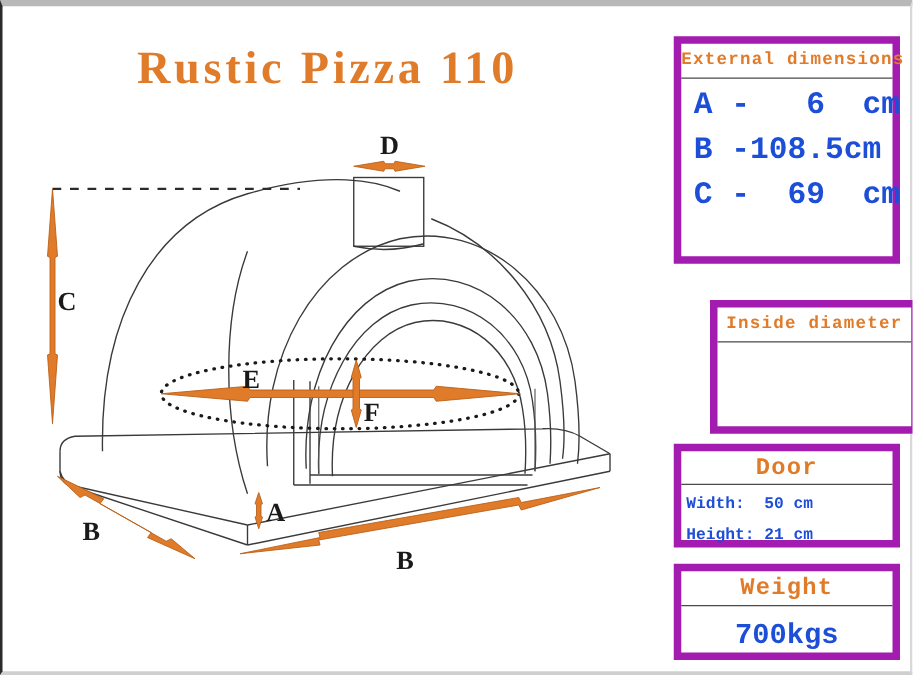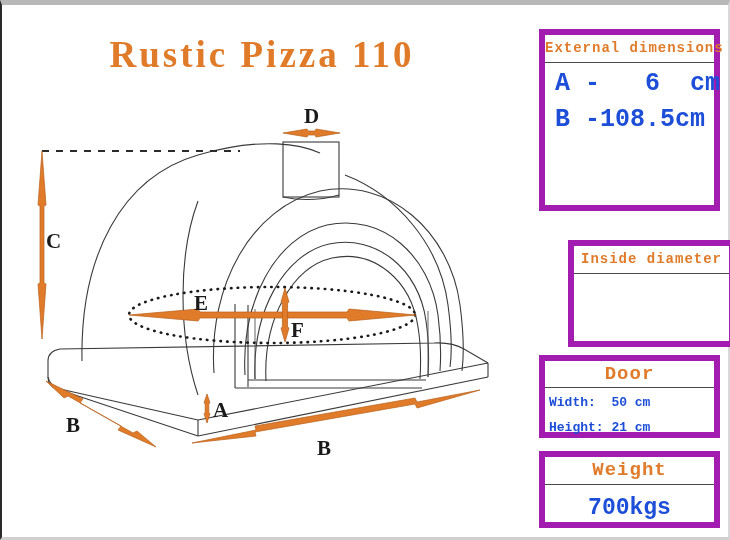--- a/index.html
+++ b/index.html
@@ -196,20 +196,21 @@
       <path class="arw" d="M190 438 L254 425 L253 421 L413 393 L415 397 L478 385 L415 403 L413 399 L253 427 L254 431 Z"></path>
     </g>
     <text class="dimtxt" x="315" y="450">B</text>
   </svg>
 
   <div class="spec-table" id="tbl-external">
     <div class="spec-head">External dimensions</div>
     <div class="spec-body">
       <div class="spec-row">A -   6  cm</div>
       <div class="spec-row">B -108.5cm</div>
+      <div class="spec-row">C -  69  cm</div>
     </div>
   </div>
 
   <div class="spec-table" id="tbl-inside">
     <div class="spec-head">Inside diameter</div>
   </div>
 
   <div class="spec-table" id="tbl-door">
     <div class="spec-head">Door</div>
     <div class="spec-body">

